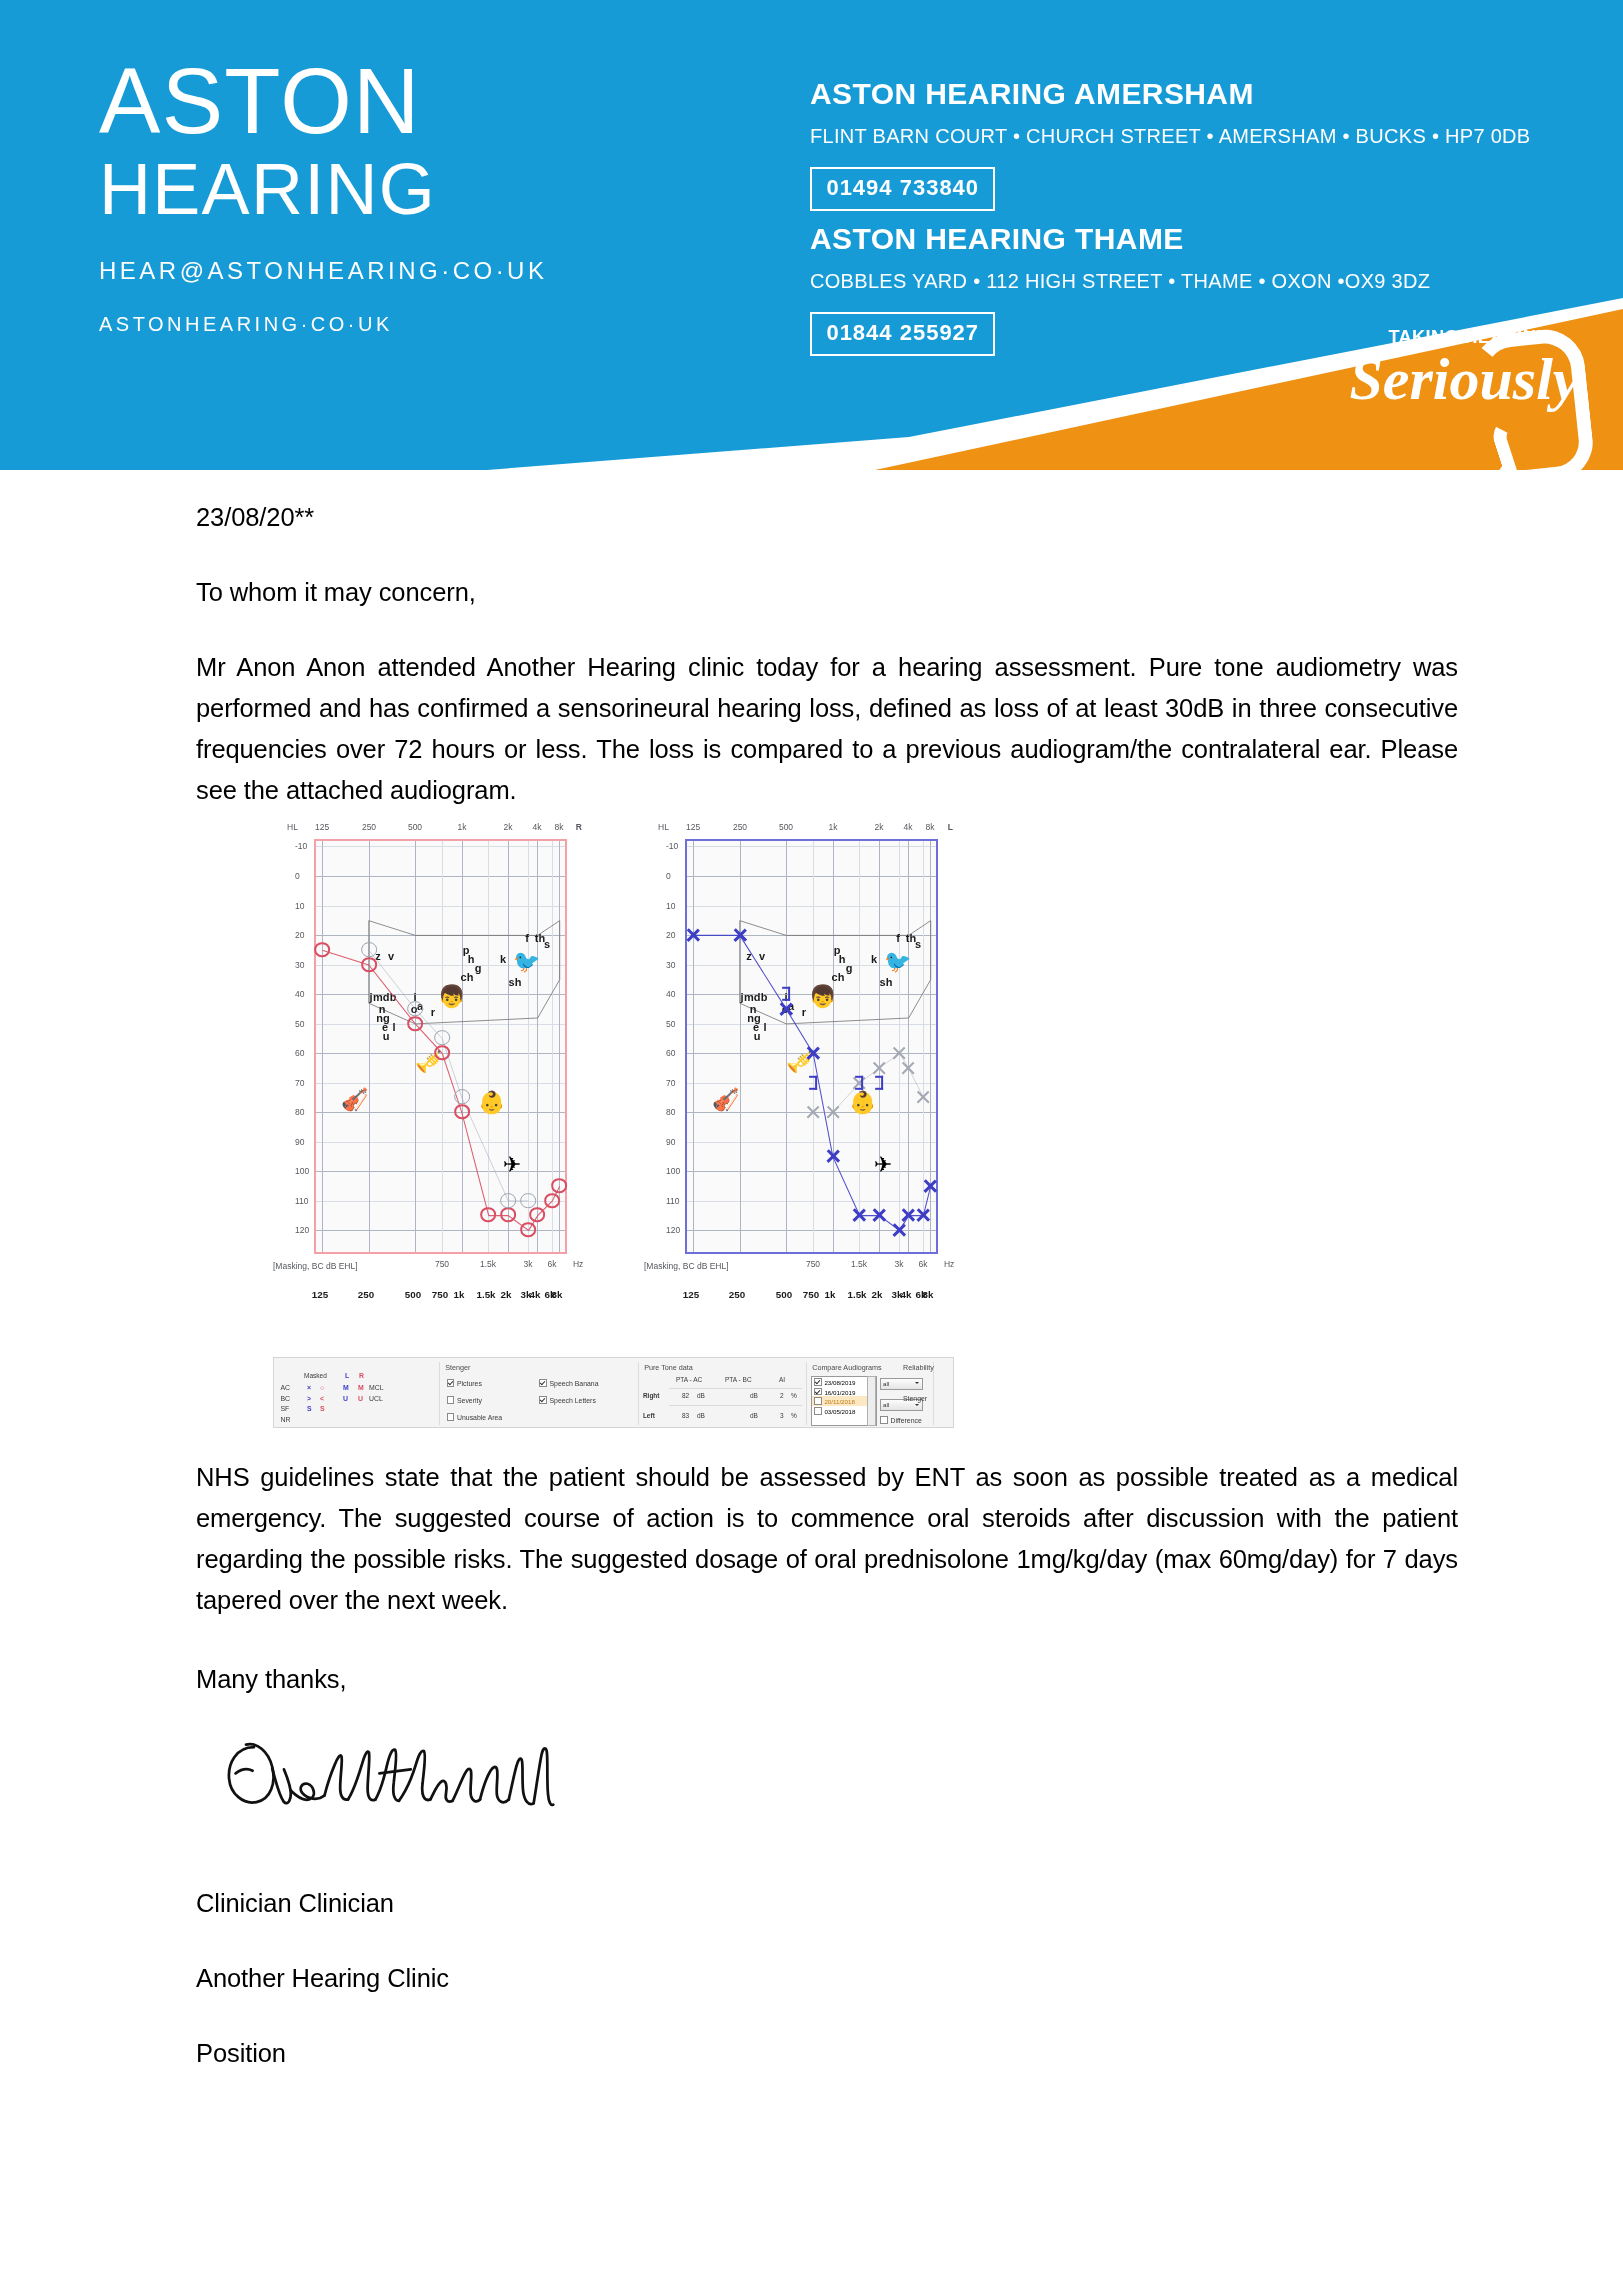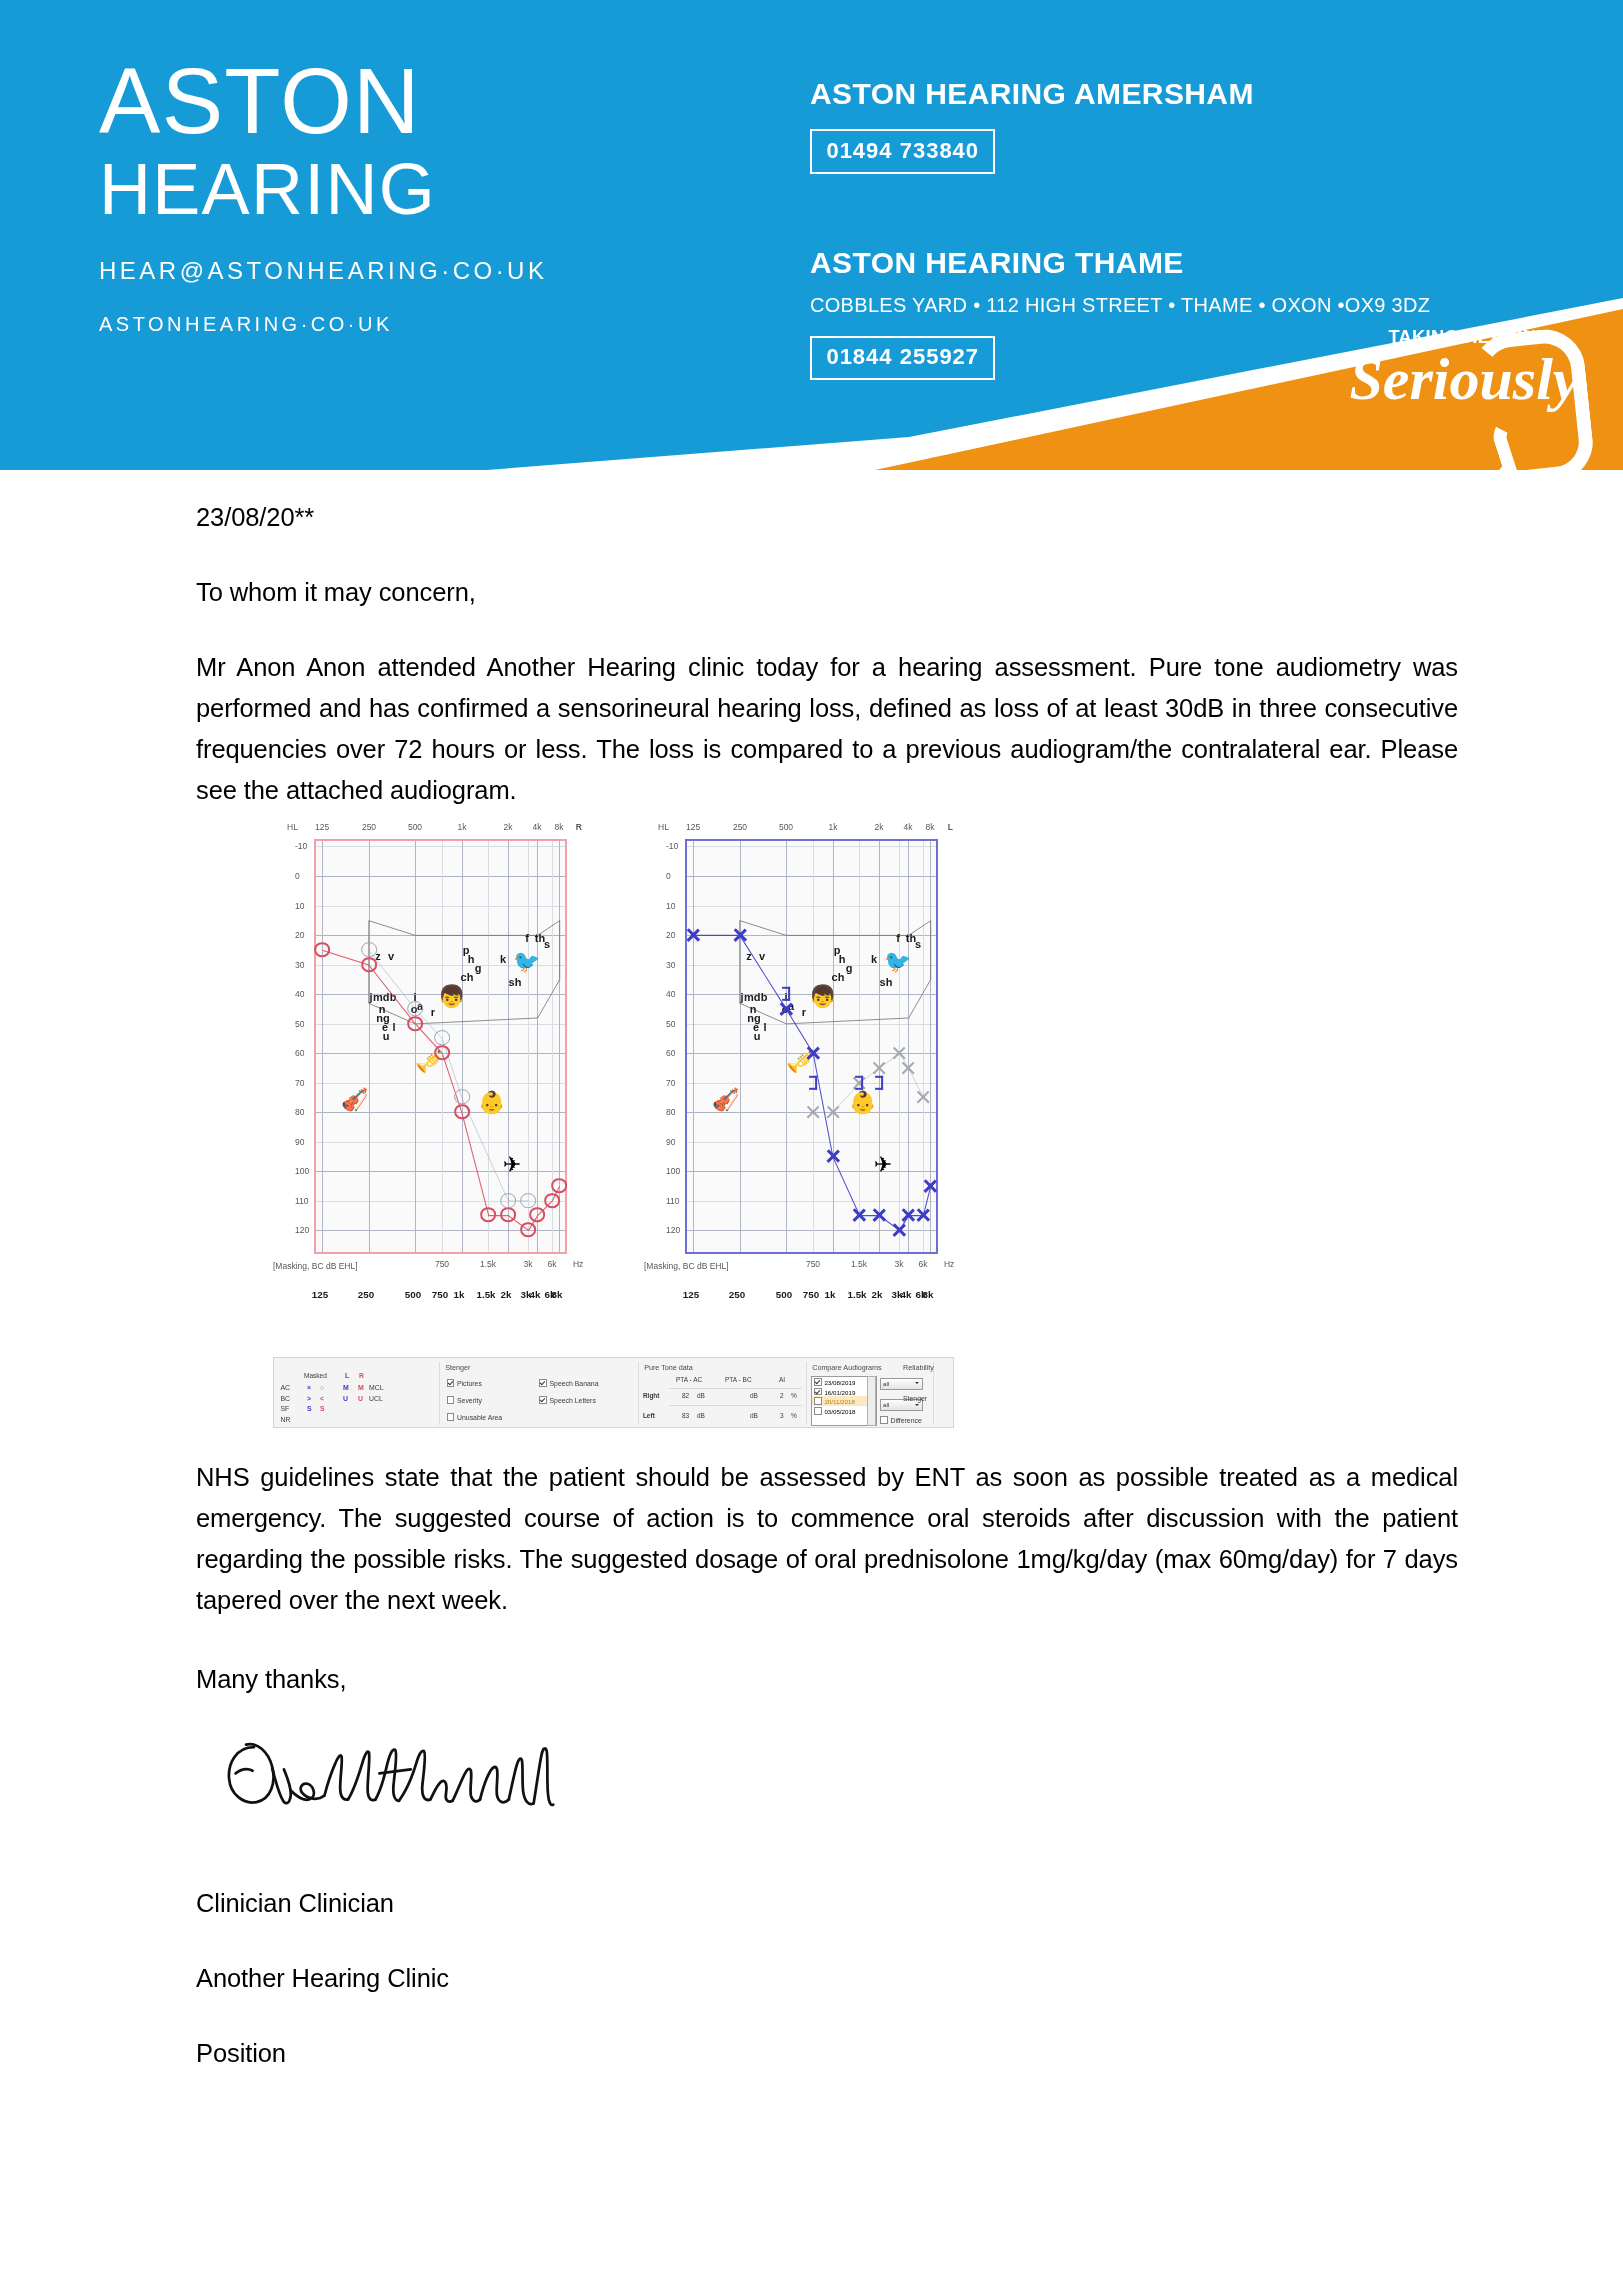--- a/index.html
+++ b/index.html
@@ -138,24 +138,25 @@
 
   <div class="logo-wrap">
     <div class="logo-aston">ASTON</div>
     <div class="logo-hearing">HEARING</div>
     <div class="logo-email">HEAR@ASTONHEARING·CO·UK</div>
     <div class="logo-site">ASTONHEARING·CO·UK</div>
   </div>
 
   <div class="branch" style="left:810px;top:77px;">
     <div class="branch-name">ASTON HEARING AMERSHAM</div>
+    <div class="branch-addr">FLINT BARN COURT • CHURCH STREET • AMERSHAM • BUCKS • HP7 0DB</div>
     <div class="phone-box">01494 733840</div>
   </div>
 
-  <div class="branch" style="left:810px;top:222px;margin-top:24px;">
+  <div class="branch" style="left:810px;top:222px;">
     <div class="branch-name">ASTON HEARING THAME</div>
     <div class="branch-addr">COBBLES YARD • 112 HIGH STREET • THAME • OXON •OX9 3DZ</div>
     <div class="phone-box">01844 255927</div>
   </div>
 
   <div class="seal">
     <div class="seal-small">TAKING HEARING</div>
     <div class="seal-big">Seriously</div>
     <div class="ear-glyph"></div>
     <div class="ear-inner"></div>

